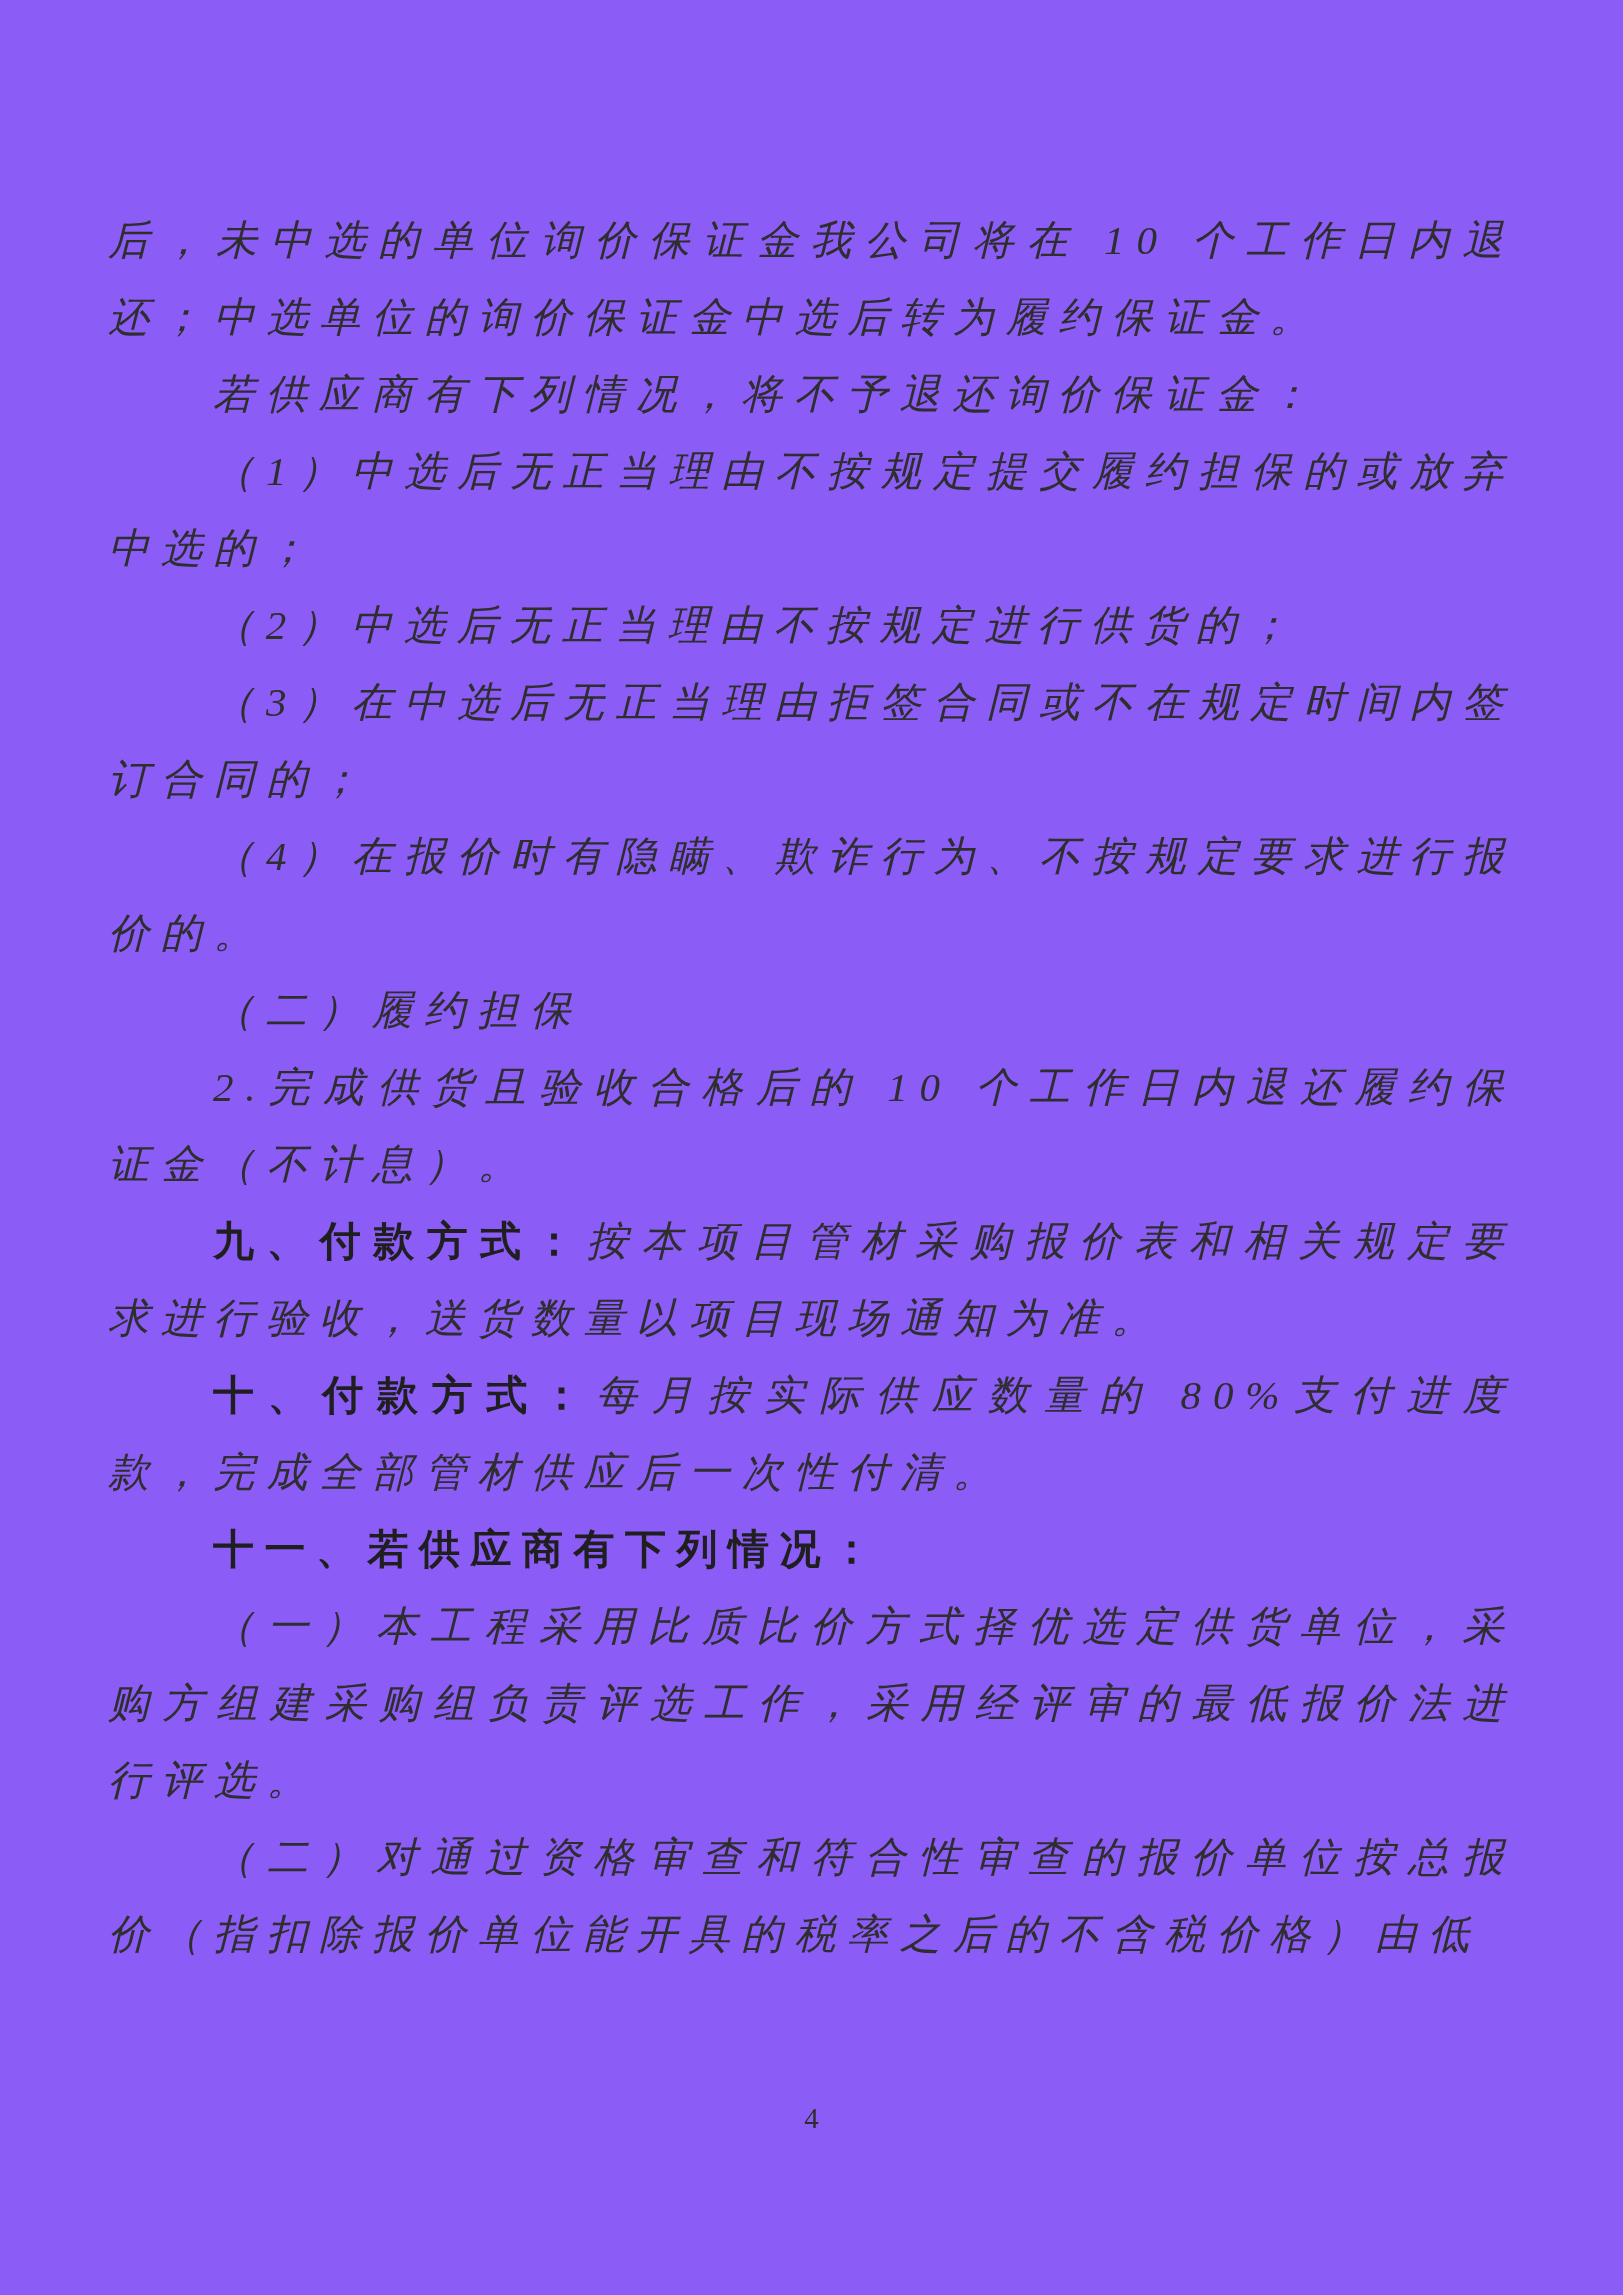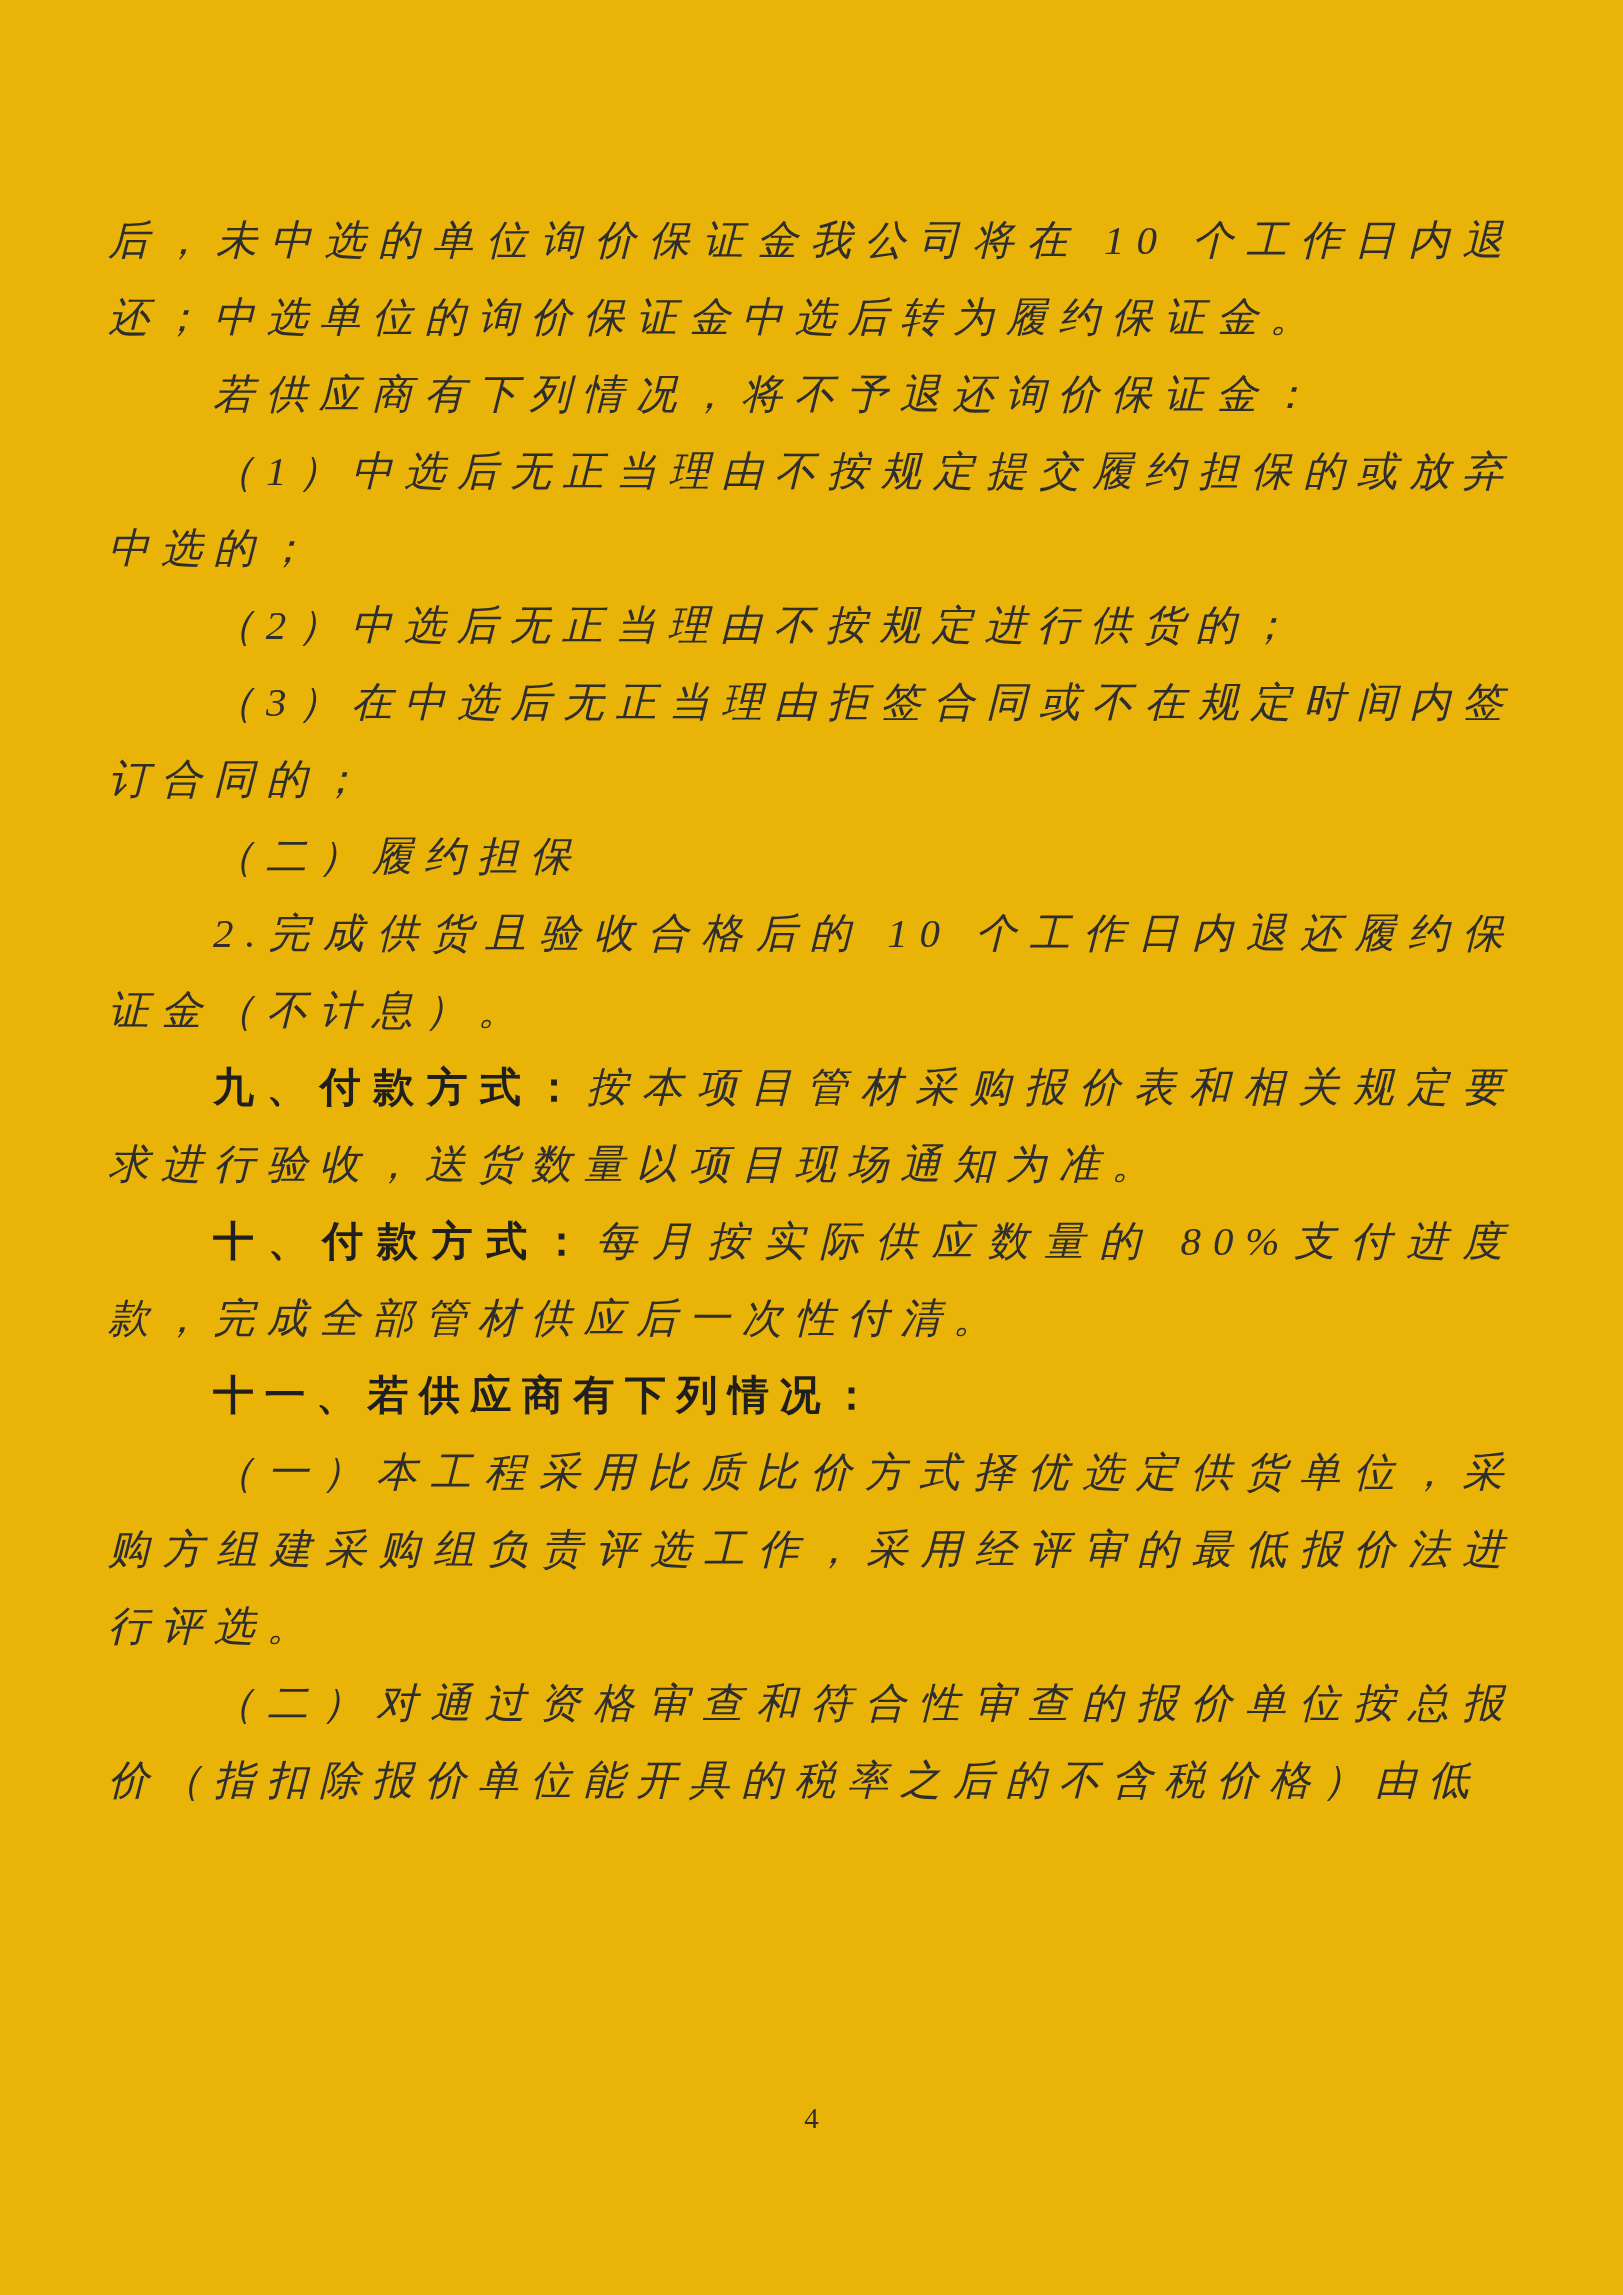--- a/index.html
+++ b/index.html
@@ -7,21 +7,21 @@
     width: 1623px;
     height: 2295px;
     background: #fcfcfb;
     position: relative;
     overflow: hidden;
     font-family: "Liberation Serif", serif;
   }
   .page {
     position: absolute;
     inset: 0;
-    background: #eab308;
+    background: #8b5cf6;
   }
   
   .content {
     position: absolute;
     left: 108px;
     top: 202px;
     width: 1407px;
     font-size: 41px;
     line-height: 77px;
     letter-spacing: 11.8px;
@@ -55,20 +55,21 @@
 </head>
 <body>
 
 <div class="page">
   <div class="content" id="content">
       <p class="para"><span class="seg">后，未中选的单位询价保证金我公司将在 10 个工作日内退还；中选单位的询价保证金中选后转为履约保证金。</span></p>
       <p class="para indent"><span class="seg">若供应商有下列情况，将不予退还询价保证金：</span></p>
       <p class="para indent"><span class="seg">（1）中选后无正当理由不按规定提交履约担保的或放弃中选的；</span></p>
       <p class="para indent"><span class="seg">（2）中选后无正当理由不按规定进行供货的；</span></p>
       <p class="para indent"><span class="seg">（3）在中选后无正当理由拒签合同或不在规定时间内签订合同的；</span></p>
+      <p class="para indent"><span class="seg">（4）在报价时有隐瞒、欺诈行为、不按规定要求进行报价的。</span></p>
       <p class="para indent"><span class="seg">（二）履约担保</span></p>
       <p class="para indent"><span class="seg">2.完成供货且验收合格后的 10 个工作日内退还履约保证金（不计息）。</span></p>
       <p class="para indent"><span class="seg b">九、付款方式：</span><span class="seg">按本项目管材采购报价表和相关规定要求进行验收，送货数量以项目现场通知为准。</span></p>
       <p class="para indent"><span class="seg b">十、付款方式：</span><span class="seg">每月按实际供应数量的 80%支付进度款，完成全部管材供应后一次性付清。</span></p>
       <p class="para indent"><span class="seg b">十一、若供应商有下列情况：</span></p>
       <p class="para indent"><span class="seg">（一）本工程采用比质比价方式择优选定供货单位，采购方组建采购组负责评选工作，采用经评审的最低报价法进行评选。</span></p>
       <p class="para indent"><span class="seg">（二）对通过资格审查和符合性审查的报价单位按总报价（指扣除报价单位能开具的税率之后的不含税价格）由低</span></p>
     </div>
   <div class="page-number">4</div>
 </div>

